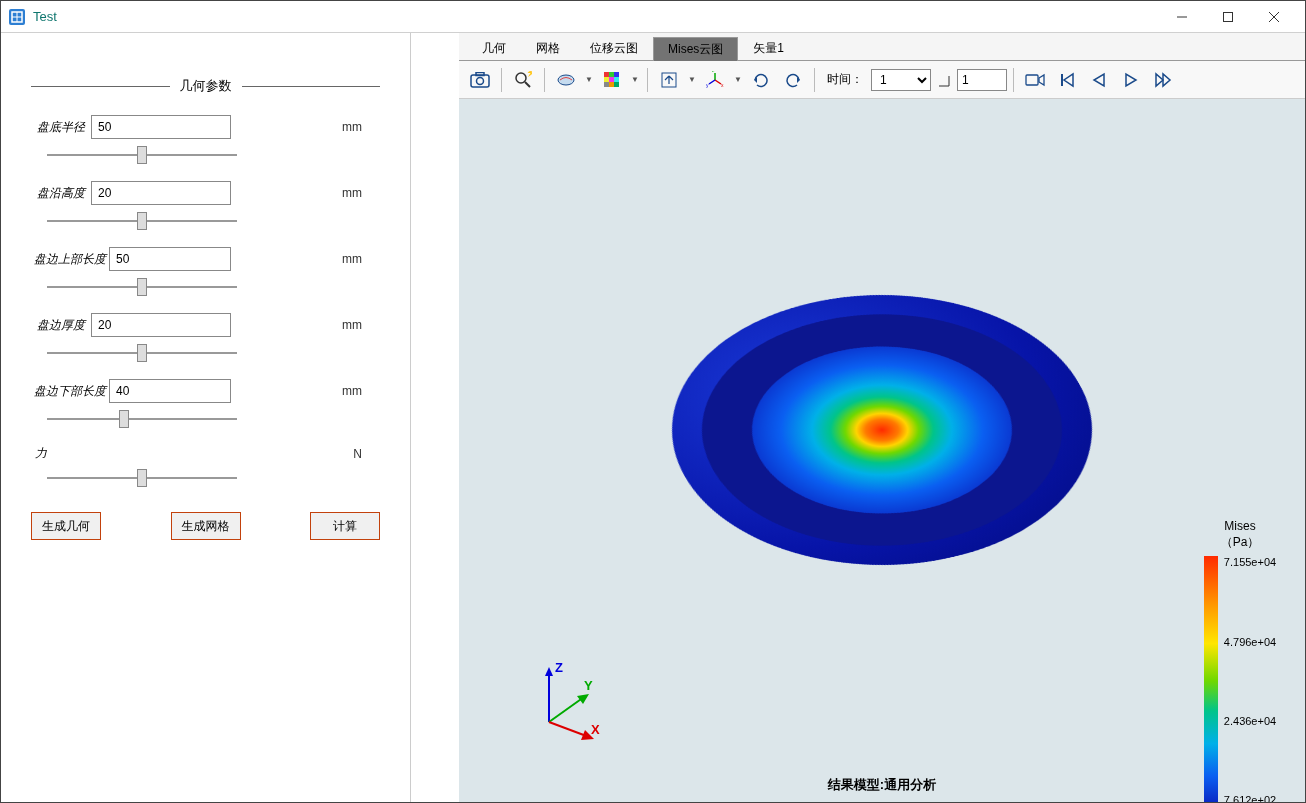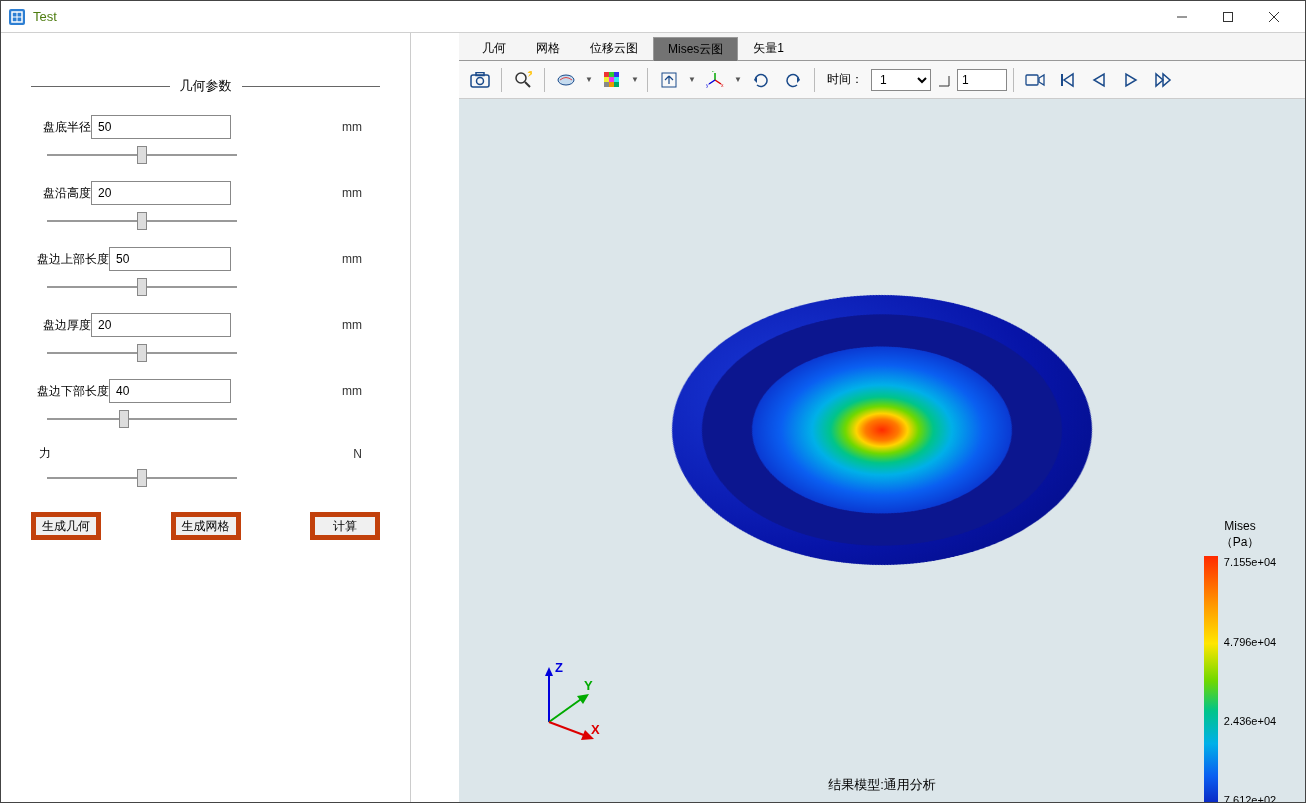--- a/index.html
+++ b/index.html
@@ -1,37 +1,37 @@
 <!DOCTYPE html>
 <html><head>
 <meta charset="utf-8">
 <style>
 * { box-sizing: border-box; margin: 0; padding: 0; }
 body { font-family: "Microsoft YaHei", Arial, sans-serif; font-size: 12px; background: #fff; color: #000; }
 .window { width: 1306px; height: 803px; border: 1px solid #444; position: relative; display: flex; flex-direction: column; }
 .titlebar { height: 32px; display: flex; align-items: center; padding: 0 8px; border-bottom: 1px solid #d0d0d0; background: #fff; }
 .app-icon { width: 16px; height: 16px; background: #2d7fd3; border-radius: 2px; display: flex; align-items: center; justify-content: center; color: #fff; font-size: 10px; margin-right: 8px; }
-.title { flex: 1; font-size: 13px; color: #4d7c0f; }
+.title { flex: 1; font-size: 13px; color: #0f766e; }
 .win-controls { display: flex; gap: 0; }
 .win-btn { width: 46px; height: 30px; display: flex; align-items: center; justify-content: center; color: #444; cursor: pointer; }
 .body { flex: 1; display: flex; overflow: hidden; }
 .sidebar { width: 410px; padding: 28px 30px; border-right: 1px solid #ccc; }
 .section-title { display: flex; align-items: center; margin: 16px 0 20px; }
 .section-title .line { flex: 1; height: 1px; background: #666; }
 .section-title .txt { padding: 0 10px; font-size: 13px; }
 .param-row { display: flex; align-items: center; margin-bottom: 6px; }
-.param-label { width: 60px; font-size: 12px; text-align: right; }
+.param-label { width: 60px; font-size: 12px; text-align: center; font-style: italic; }
 .param-input { width: 140px; height: 24px; border: 1px solid #888; padding: 0 6px; font-size: 12px; }
 .param-unit { margin-left: auto; font-size: 12px; color: #333; padding-right: 18px; }
 .slider-row { margin-bottom: 22px; padding-left: 16px; }
 .slider { width: 190px; appearance: none; height: 2px; background: #999; outline: none; }
 .slider::-webkit-slider-thumb { appearance: none; width: 10px; height: 18px; background: #ddd; border: 1px solid #888; cursor: pointer; }
 .btn-row { display: flex; gap: 0; margin-top: 30px; }
 .btn-row .spacer { flex: 1; }
-.action-btn { width: 70px; height: 28px; background: #f0f0f0; border: 5px solid #c2410c; font-size: 12px; cursor: pointer; }
+.action-btn { width: 70px; height: 28px; background: #f0f0f0; border: 1px solid #c2410c; font-size: 12px; cursor: pointer; }
 .main { flex: 1; display: flex; flex-direction: column; padding-left: 48px; }
 .tabs { height: 28px; display: flex; align-items: stretch; border-bottom: 1px solid #999; background: #f5f5f5; padding-left: 8px; }
 .tab { padding: 0 14px; display: flex; align-items: center; font-size: 12px; border: 1px solid transparent; border-bottom: none; cursor: pointer; margin-top: 3px; }
 .tab.active { background: #737373; border-color: #999; position: relative; top: 1px; }
 .toolbar { height: 38px; display: flex; align-items: center; padding: 0 6px; gap: 2px; background: #f8f8f8; border-bottom: 1px solid #ccc; }
 .tb-btn { width: 30px; height: 30px; display: flex; align-items: center; justify-content: center; border: 1px solid transparent; cursor: pointer; border-radius: 2px; }
 .tb-sep { width: 1px; height: 24px; background: #bbb; margin: 0 4px; }
 .tb-dd { width: 12px; display: flex; align-items: center; justify-content: center; font-size: 8px; color: #555; cursor: pointer; }
 .tb-label { font-size: 12px; margin: 0 6px; }
 .tb-select { width: 60px; height: 22px; border: 1px solid #888; background: #fff; font-size: 12px; padding-left: 4px; }
@@ -43,21 +43,21 @@
 .rim-inner { position: absolute; inset: 30px; border-radius: 50%; background: #0c168f; }
 .plate { position: absolute; inset: 50px; border-radius: 50%; background: radial-gradient(circle at 50% 50%, #ff2a00 0%, #ff7a00 9%, #ffd400 14%, #6fd800 20%, #00c48a 28%, #00b0e8 38%, #0a5ff1 55%, #0a23c0 80%); }
 .axes { position: absolute; left: 70px; bottom: 60px; width: 80px; height: 80px; }
 .axes svg { overflow: visible; }
 .axis-lbl { font-size: 13px; font-weight: bold; }
 .legend { position: absolute; right: 20px; top: 420px; width: 90px; display: flex; flex-direction: column; align-items: center; font-size: 12px; }
 .legend-title { text-align: center; margin-bottom: 6px; line-height: 1.3; }
 .legend-bar-wrap { display: flex; }
 .legend-bar { width: 14px; height: 250px; background: linear-gradient(to bottom, #ff2a00 0%, #ff9a00 20%, #ffe600 35%, #6fd800 50%, #00c48a 62%, #00b0e8 75%, #0a5ff1 88%, #0a23c0 100%); }
 .legend-ticks { display: flex; flex-direction: column; justify-content: space-between; height: 250px; margin-left: 6px; font-size: 11px; }
-.footer-status { position: absolute; bottom: 8px; left: 50%; transform: translateX(-50%); font-size: 13px; }
+.footer-status { position: absolute; bottom: 8px; left: 50%; transform: translateX(-50%); font-size: 13px; font-weight: bold; }
 .play-icon svg { display: block; }
 </style>
 </head>
 <body>
 
 <div class="window">
   <div class="titlebar">
     <div class="app-icon">
       <svg width="12" height="12" viewBox="0 0 12 12">
           <rect x="1" y="1" width="10" height="10" fill="none" stroke="#fff" stroke-width="1.5"></rect>

